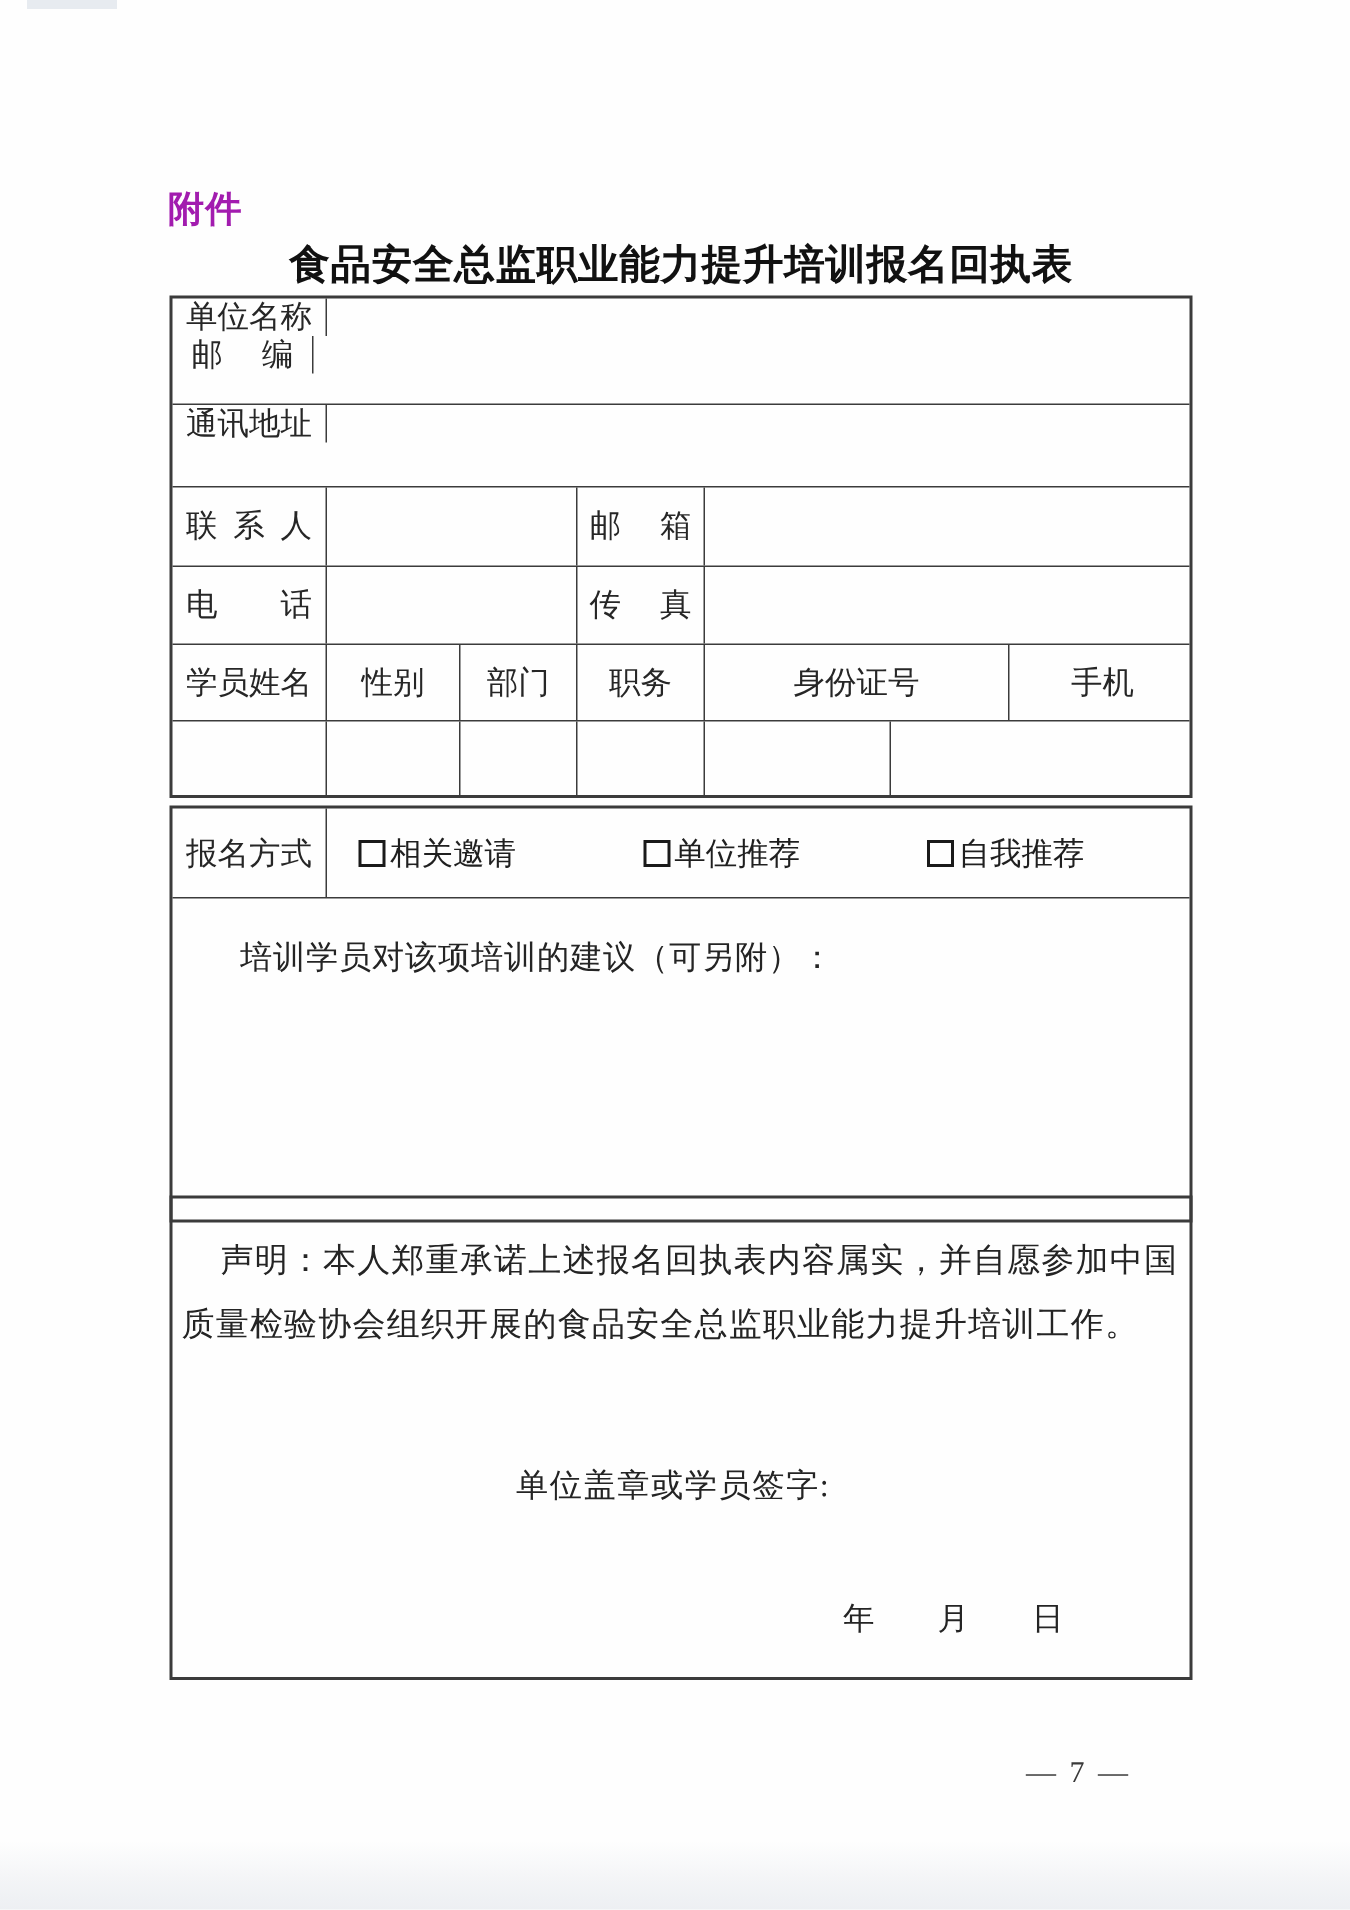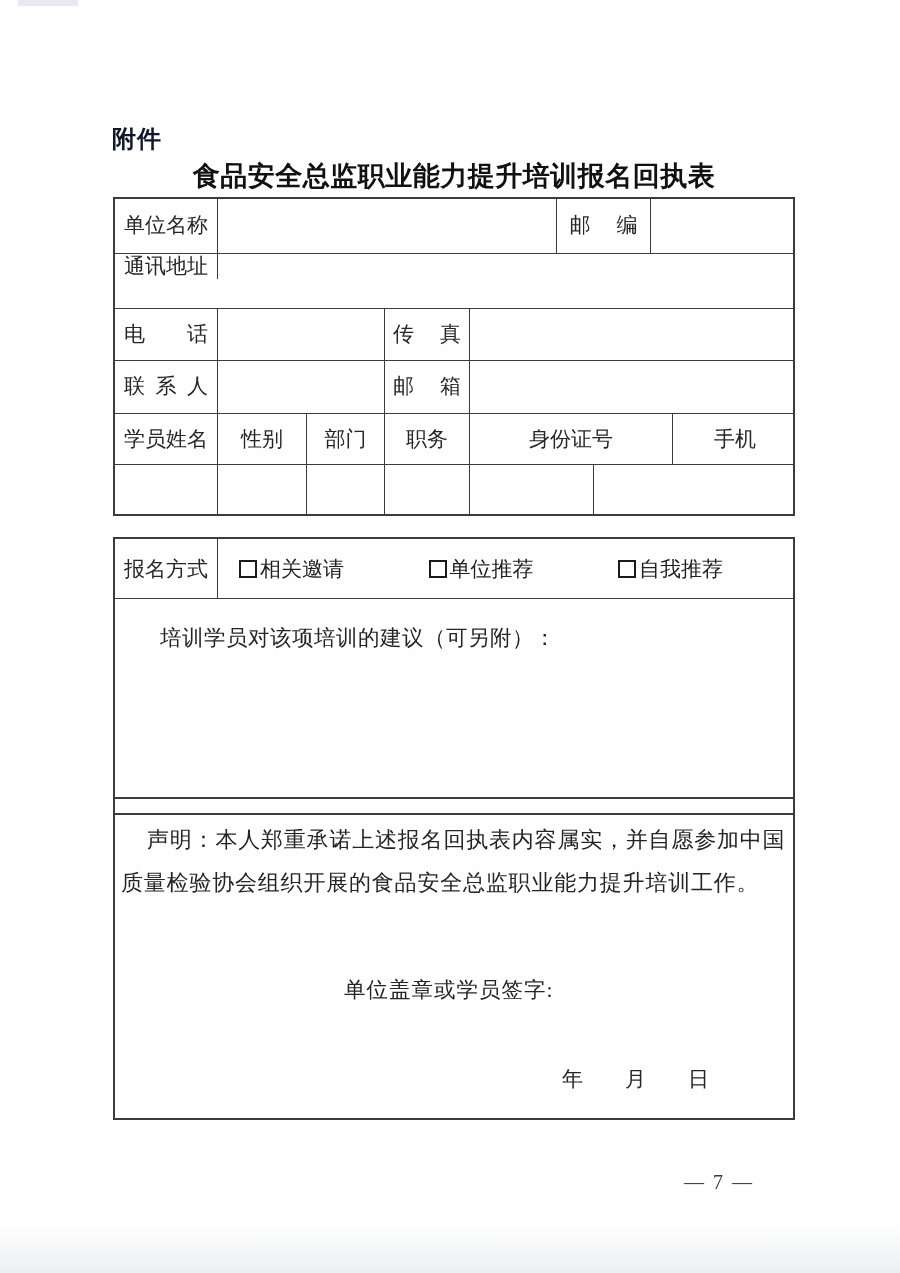--- a/index.html
+++ b/index.html
@@ -19,21 +19,21 @@
     background: linear-gradient(180deg, rgba(225,228,233,0) 0%, rgba(222,226,232,0.35) 60%, rgba(216,221,229,0.45) 100%);
     pointer-events: none;
   }
   .scan-top-left {
     position: absolute; left: 18px; top: 0; width: 60px; height: 6px;
     background: rgba(190,200,215,0.35); pointer-events: none;
   }
 
   .attachment {
     position: absolute; left: 112px; top: 123px;
-    font-size: 24px; font-weight: bold; color: #0f172a;
+    font-size: 24px; font-weight: bold; color: #a21caf;
     font-family: "Liberation Sans", "DejaVu Sans", sans-serif;
     letter-spacing: 1px;
   }
   .doc-title {
     position: absolute; left: 113px; top: 158px; width: 682px;
     text-align: center; font-size: 27px; font-weight: bold; color: #111;
     font-family: "Liberation Sans", "DejaVu Sans", sans-serif;
     letter-spacing: 0.5px; white-space: nowrap;
   }
 
@@ -57,21 +57,21 @@
   .tcell.center { justify-content: center; }
 
   
   .jlabel {
     display: block; margin: 0 auto; text-align: justify; text-align-last: justify;
     -moz-text-align-last: justify; width: 84px; line-height: 1.2;
   }
   .jlabel.w70 { width: 68px; }
 
   
-  .r1 { height: 55px; } .r2 { height: 55px; flex-direction: column; } .r3 { height: 53px; }
+  .r1 { height: 71px; flex-direction: column; } .r2 { height: 55px; flex-direction: column; } .r3 { height: 53px; }
   .r4 { height: 52px; } .r5 { height: 51px; } .r6 { height: 49px; }
   
   .r7 { height: 60px; } .r8 { height: 213.5px; }
 
   
   .c-label { width: 103px; flex: none; }
   .c-r1v1 { width: 339px; flex: none; }
   .c-r1zip { width: 94px; flex: none; }
   .c-r1v2 { width: 146px; flex: none; }
   .c-wide { width: 579px; flex: none; }
@@ -138,37 +138,37 @@
           <span class="jlabel w70">邮编</span>
         </div>
       <div class="tcell c-r1v2"></div>
     </div>
     <div class="trow r2">
       <div class="tcell c-label center">
           <span class="jlabel">通讯地址</span>
         </div>
       <div class="tcell c-wide"></div>
     </div>
+    <div class="trow r3">
+      <div class="tcell c-label center">
+          <span class="jlabel">联系人</span>
+        </div>
+      <div class="tcell c-r3v1"></div>
+      <div class="tcell c-r3l2 center">
+          <span class="jlabel w70">邮箱</span>
+        </div>
+      <div class="tcell c-r3v2"></div>
+    </div>
     <div class="trow r4">
       <div class="tcell c-label center">
           <span class="jlabel">电话</span>
         </div>
       <div class="tcell c-r3v1"></div>
       <div class="tcell c-r3l2 center">
           <span class="jlabel w70">传真</span>
-        </div>
-      <div class="tcell c-r3v2"></div>
-    </div>
-    <div class="trow r3">
-      <div class="tcell c-label center">
-          <span class="jlabel">联系人</span>
-        </div>
-      <div class="tcell c-r3v1"></div>
-      <div class="tcell c-r3l2 center">
-          <span class="jlabel w70">邮箱</span>
         </div>
       <div class="tcell c-r3v2"></div>
     </div>
     <div class="trow r5">
       <div class="tcell c-label center">学员姓名</div>
       <div class="tcell c-sex center">性别</div>
       <div class="tcell c-dept center">部门</div>
       <div class="tcell c-duty center">职务</div>
       <div class="tcell c-id center">身份证号</div>
       <div class="tcell c-mobile center">手机</div>

